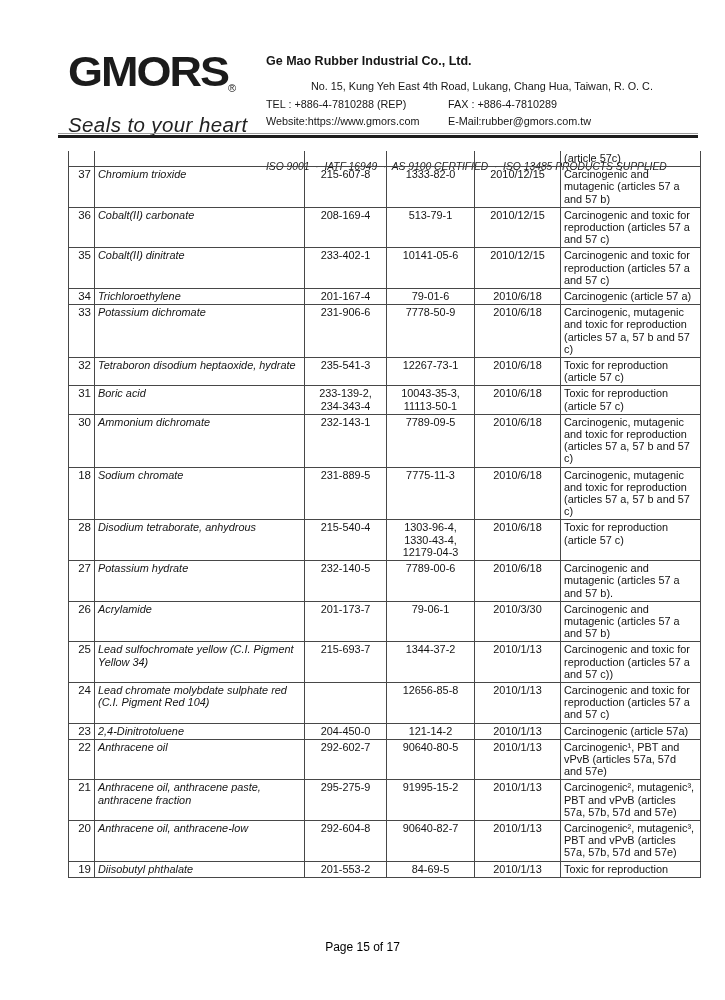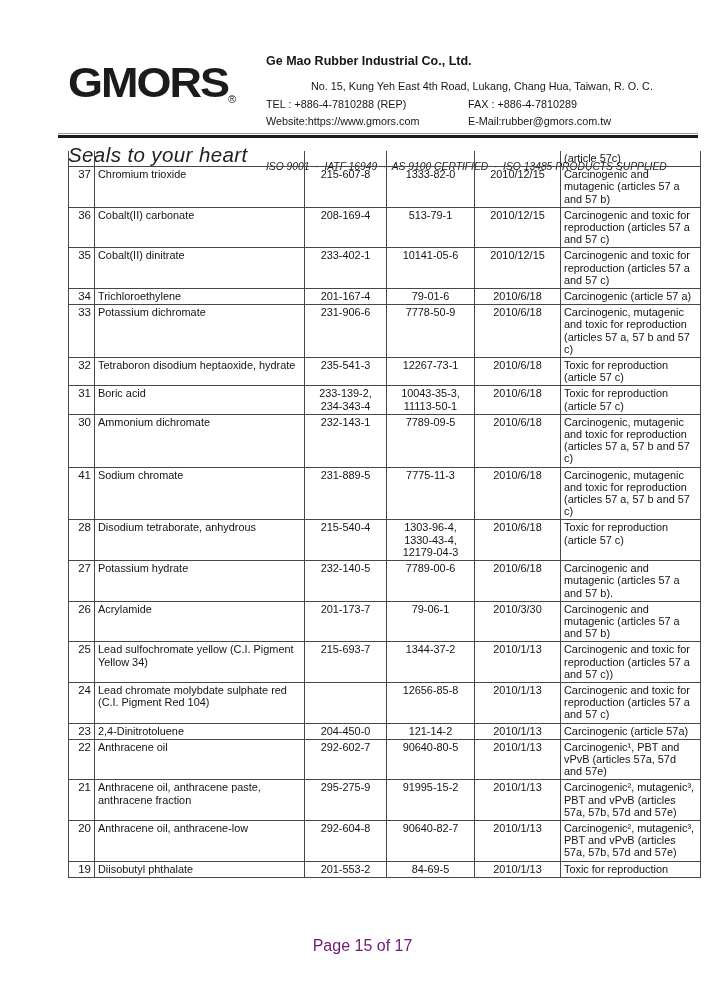--- a/index.html
+++ b/index.html
@@ -9,44 +9,44 @@
     color: #161616;
     position: relative;
     width: 725px;
     height: 1000px;
     overflow: hidden;
   }
   .page { position: relative; width: 725px; height: 1000px; background: #fff; }
 
   
   .hdr { position: absolute; top: 52px; left: 68px; right: 12px; height: 80px; }
-  .logo-block { position: absolute; left: 0; top: 11px; width: 205px; }
+  .logo-block { position: absolute; left: 0; top: 0; width: 205px; }
   .logo-text {
     font-weight: bold;
     font-size: 45px;
     line-height: 42px;
     letter-spacing: -2px;
     color: #1b1b1b;
     transform: scaleY(0.95);
     transform-origin: left top;
     white-space: nowrap;
   }
   .logo-reg { font-size: 11px; font-weight: normal; letter-spacing: 0; vertical-align: -6px; }
   .tagline {
     font-style: italic;
     font-size: 20.5px;
     letter-spacing: 0.4px;
     color: #222;
-    margin-top: 21px;
+    margin-top: 2px;
     white-space: nowrap;
   }
   .company-block { position: absolute; left: 198px; top: 2px; width: 330px; }
   .company-name { font-weight: bold; font-size: 12.5px; margin-bottom: 12px; white-space: nowrap; }
   .info-line { font-size: 10.8px; margin-bottom: 5.5px; white-space: nowrap; padding-left: 45px; }
-  .pair-line { display: flex; font-size: 10.8px; margin-bottom: 5.5px; white-space: nowrap; gap: 20px; }
+  .pair-line { display: flex; font-size: 10.8px; margin-bottom: 5.5px; white-space: nowrap; }
   .pair-line .first { width: 182px; flex: 0 0 182px; }
   .cert-line {
     position: absolute; left: 198px; top: 109px;
     font-style: italic; font-size: 10.3px; white-space: pre; color: #1c1c1c;
   }
   .hdr-rule { position: absolute; top: 133px; left: 58px; width: 640px; }
   .hdr-rule .thin { height: 1px; background: #9a9a9a; }
   .hdr-rule .thick { height: 3px; background: #1c1c1c; margin-top: 1px; }
 
   
@@ -61,27 +61,27 @@
   }
   table.svhc td {
     border: 1.5px solid #474747;
     vertical-align: top;
     padding: 1px 3px 2px 3px;
     overflow: hidden;
     word-wrap: break-word;
   }
   table.svhc tr.carryover td { border-top: none; }
   td.col-no { text-align: right; vertical-align: middle; font-size: 11.5px; padding: 1px 0; }
-  td.col-name { text-align: left; }
+  td.col-name { text-align: left; font-style: italic; }
   td.col-ec, td.col-cas, td.col-date { text-align: center; padding: 1px 1px 2px 1px; }
   td.col-class { text-align: left; }
 
   
   .footer { position: absolute; top: 937px; left: 0; width: 725px; text-align: center; }
-  .page-num { font-size: 16px; color: #701a75; }
+  .page-num { font-size: 12px; color: #000000; }
 </style>
 </head>
 <body>
 
 <div class="page">
 
   <div class="hdr">
     <div class="logo-block">
       <div class="logo-text"><span>GMORS</span><span class="logo-reg">®</span></div>
       <div class="tagline">Seals to your heart</div>
@@ -183,21 +183,21 @@
           </tr>
           <tr>
             <td class="col-no">30</td>
             <td class="col-name">Ammonium dichromate</td>
             <td class="col-ec">232-143-1</td>
             <td class="col-cas">7789-09-5</td>
             <td class="col-date">2010/6/18</td>
             <td class="col-class">Carcinogenic, mutagenic and toxic for reproduction (articles 57 a, 57 b and 57 c)</td>
           </tr>
           <tr>
-            <td class="col-no">41</td>
+            <td class="col-no">18</td>
             <td class="col-name">Sodium chromate</td>
             <td class="col-ec">231-889-5</td>
             <td class="col-cas">7775-11-3</td>
             <td class="col-date">2010/6/18</td>
             <td class="col-class">Carcinogenic, mutagenic and toxic for reproduction (articles 57 a, 57 b and 57 c)</td>
           </tr>
           <tr>
             <td class="col-no">28</td>
             <td class="col-name">Disodium tetraborate, anhydrous</td>
             <td class="col-ec">215-540-4</td>

